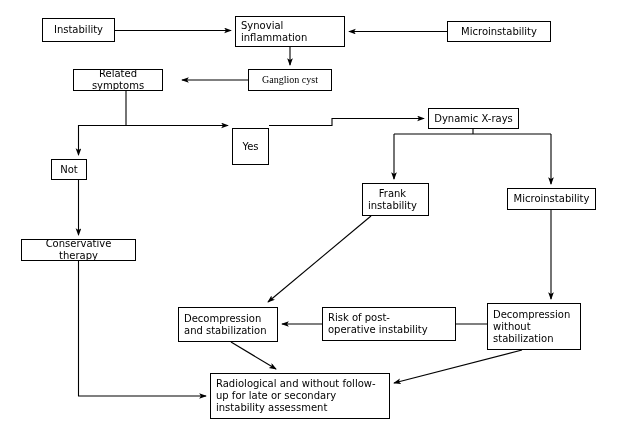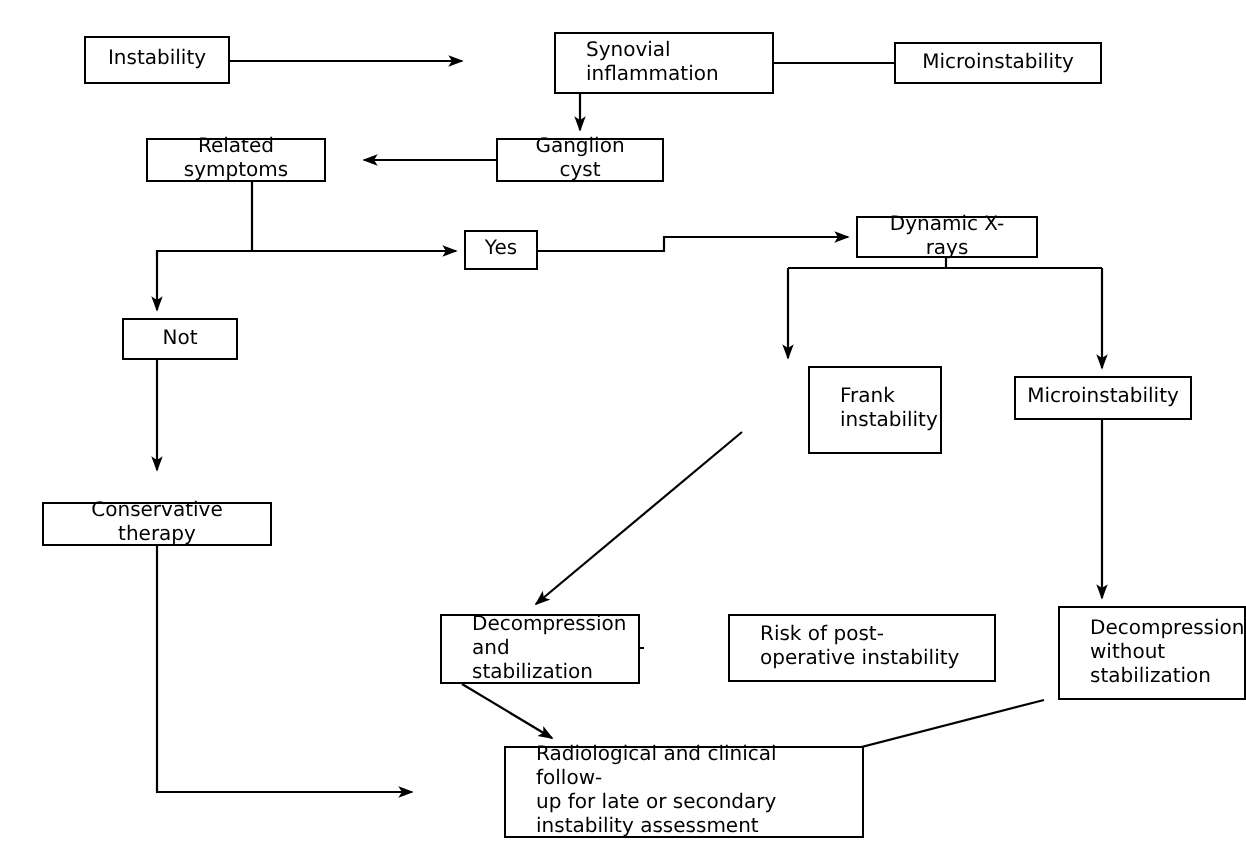--- a/index.html
+++ b/index.html
@@ -25,26 +25,26 @@
   .node {
     position: absolute;
     box-sizing: border-box;
     border: 1px solid #000000;
     background: #ffffff;
     color: #000000;
     font-size: 10px;
     line-height: 12px;
     display: flex;
     align-items: center;
-    padding: 1px 15px;
+    padding: 1px 5px;
     white-space: pre-line;
     z-index: 2;
   }
   .node.center { justify-content: center; text-align: center; }
-  .node.left { justify-content: flex-start; text-align: left; margin-left: 42px; }
+  .node.left { justify-content: flex-start; text-align: left; }
 </style>
 </head>
 <body>
 
 <div id="canvas">
 
   <svg id="flow-svg" viewBox="0 0 623 432" xmlns="http://www.w3.org/2000/svg">
     <defs>
       <marker id="arrowhead" markerWidth="7" markerHeight="7" refX="6.2" refY="2.6" orient="auto" markerUnits="strokeWidth">
         <path d="M0,0 L7,2.6 L0,5.2 L1.6,2.6 z" fill="#000000"></path>
@@ -90,33 +90,33 @@
 
     </g>
   </svg>
 
   <div id="nodes-layer">
       <div class="node center" style="left: 42px; top: 18px; width: 73px; height: 24px;">Instability</div>
       <div class="node left" style="left: 235px; top: 16px; width: 110px; height: 31px;">Synovial
 inflammation</div>
       <div class="node center" style="left: 447px; top: 21px; width: 104px; height: 21px;">Microinstability</div>
       <div class="node center" style="left: 73px; top: 69px; width: 90px; height: 22px;">Related symptoms</div>
-      <div class="node center" style="left: 248px; top: 69px; width: 84px; height: 22px;">Ganglion cyst</div>
-      <div class="node center" style="left: 232px; top: 115px; width: 37px; height: 20px;">Yes</div>
+      <div class="node center" style="left: 248px; top: 69px; width: 84px; height: 22px; font-family: Liberation Serif, serif;">Ganglion cyst</div>
+      <div class="node center" style="left: 232px; top: 128px; width: 37px; height: 37px;">Yes</div>
       <div class="node center" style="left: 428px; top: 108px; width: 91px; height: 21px;">Dynamic X-rays</div>
-      <div class="node center" style="left: 61px; top: 159px; width: 58px; height: 21px;">Not</div>
-      <div class="node left" style="left: 362px; top: 183px; width: 67px; height: 44px;">Frank
+      <div class="node center" style="left: 51px; top: 159px; width: 36px; height: 21px;">Not</div>
+      <div class="node left" style="left: 362px; top: 183px; width: 67px; height: 33px; text-align: center;">Frank
 instability</div>
       <div class="node center" style="left: 507px; top: 188px; width: 89px; height: 22px;">Microinstability</div>
-      <div class="node center" style="left: 21px; top: 239px; width: 115px; height: 22px; margin-top: 12px;">Conservative therapy</div>
+      <div class="node center" style="left: 21px; top: 239px; width: 115px; height: 22px;">Conservative therapy</div>
       <div class="node left" style="left: 178px; top: 307px; width: 100px; height: 35px;">Decompression
 and stabilization</div>
       <div class="node left" style="left: 322px; top: 307px; width: 134px; height: 34px;">Risk of post-
 operative instability</div>
       <div class="node left" style="left: 487px; top: 303px; width: 94px; height: 47px;">Decompression
 without
 stabilization</div>
-      <div class="node left" style="left: 210px; top: 373px; width: 180px; height: 46px;">Radiological and clinical follow-
+      <div class="node left" style="left: 210px; top: 373px; width: 180px; height: 46px;">Radiological and without follow-
 up for late or secondary
 instability assessment</div>
     </div>
 
 </div>
 
 </body></html>

